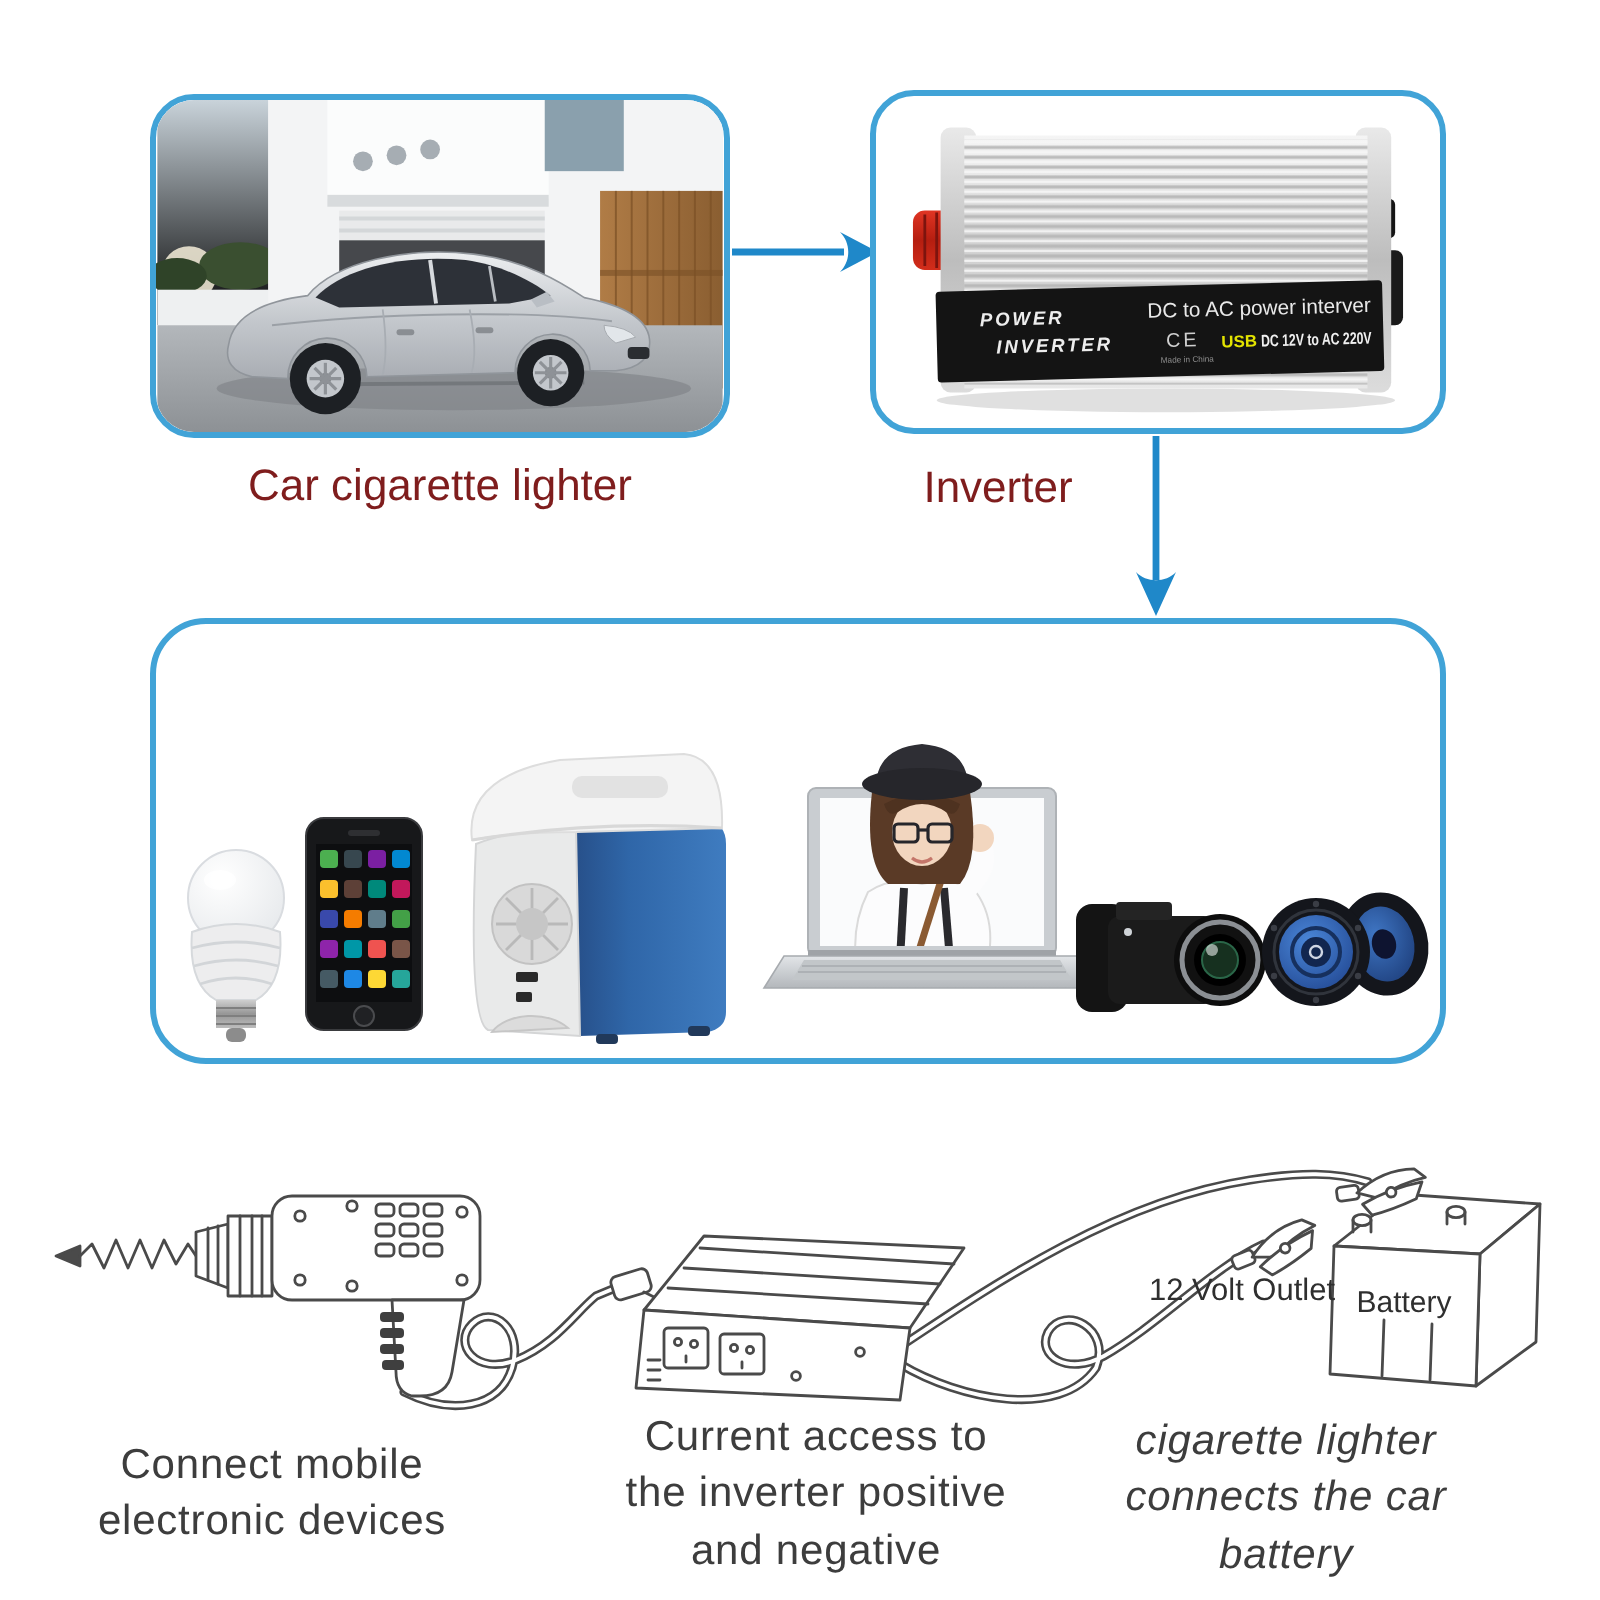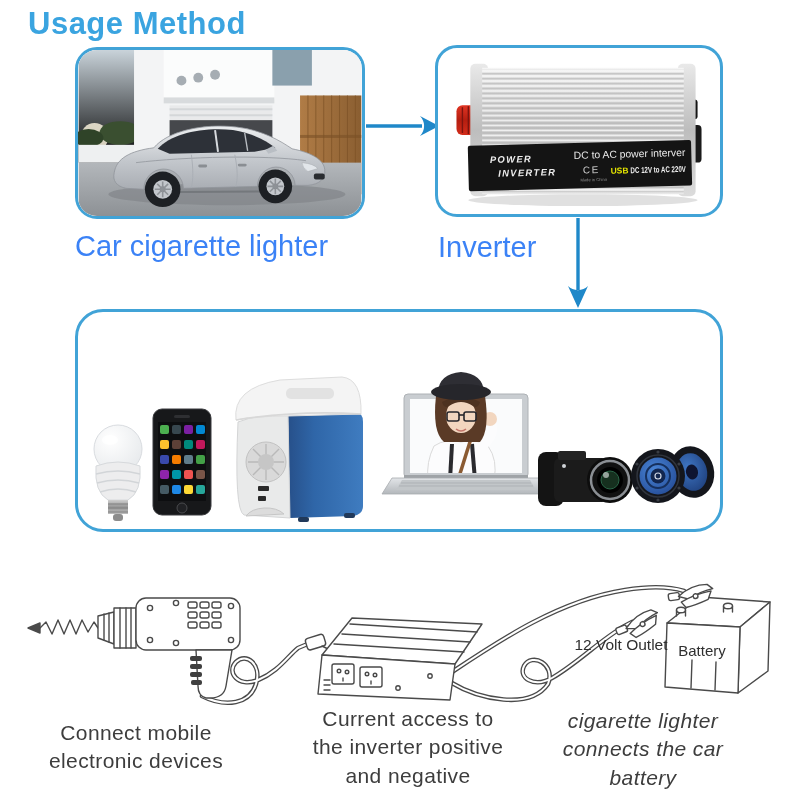--- a/index.html
+++ b/index.html
@@ -8,21 +8,21 @@
             font-family:"Liberation Sans", sans-serif; overflow:hidden; }
 
   .page-title { position:absolute; left:28px; top:6px; font-size:31px; font-weight:bold;
                 color:#3aa4e0; letter-spacing:.5px; }
 
   .frame { position:absolute; border:3px solid #41a3d7; border-radius:22px; background:#fff; overflow:hidden; }
   #car-box     { left:75px;  top:47px;  width:290px; height:172px; }
   #inverter-box{ left:435px; top:45px;  width:288px; height:172px; }
   #acload-box  { left:75px;  top:309px; width:648px; height:223px; border-radius:28px; overflow:visible; }
 
-  .blue-label { position:absolute; color:#3b82f6; font-size:29px; text-align:left; }
+  .blue-label { position:absolute; color:#7f1d1d; font-size:22px; text-align:center; }
   #car-caption     { left:75px;  top:230px; width:290px; }
   #inverter-caption{ left:438px; top:231px; width:122px; }
   #acload-caption  { left:75px;  top:540px; width:648px; }
 
   .arrow { position:absolute; }
   #arrow-right { left:364px; top:112px; }
   #arrow-down  { left:565px; top:218px; }
 
   .device { position:absolute; }
   #bulb     { left:8px;   top:110px; }
@@ -38,21 +38,20 @@
              text-align:center; white-space:pre-line; letter-spacing:.4px; }
   #caption-left   { left:16px;  top:719px; width:240px; }
   #caption-middle { left:283px; top:705px; width:250px; }
   #caption-right  { left:518px; top:707px; width:250px;font-style:italic; }
 </style>
 </head>
 <body>
 
 <div id="canvas">
 
-  <div class="page-title">Usage Method</div>
 
   <div class="frame" id="car-box">
     <svg width="284" height="166" viewBox="0 0 286 168">
       <defs>
         <linearGradient id="gSky" x1="0" y1="0" x2="0" y2="1">
           <stop offset="0" stop-color="#c9d3da"></stop>
             <stop offset="1" stop-color="#f0ead e" .length=""></stop>
             <stop offset="1" stop-color="#f0eadd"></stop>
         </linearGradient>
         <linearGradient id="gRoad" x1="0" y1="0" x2="0" y2="1">

